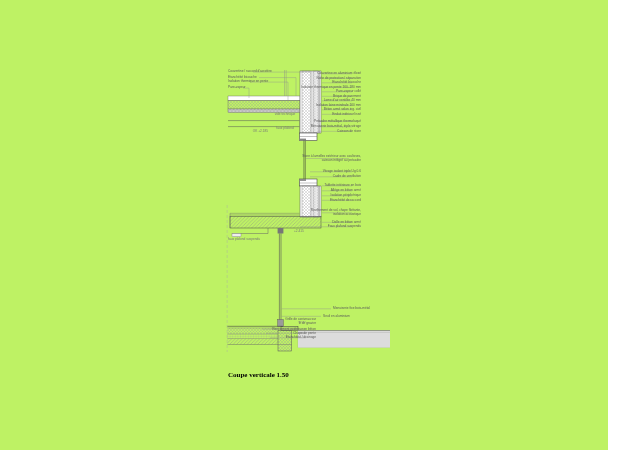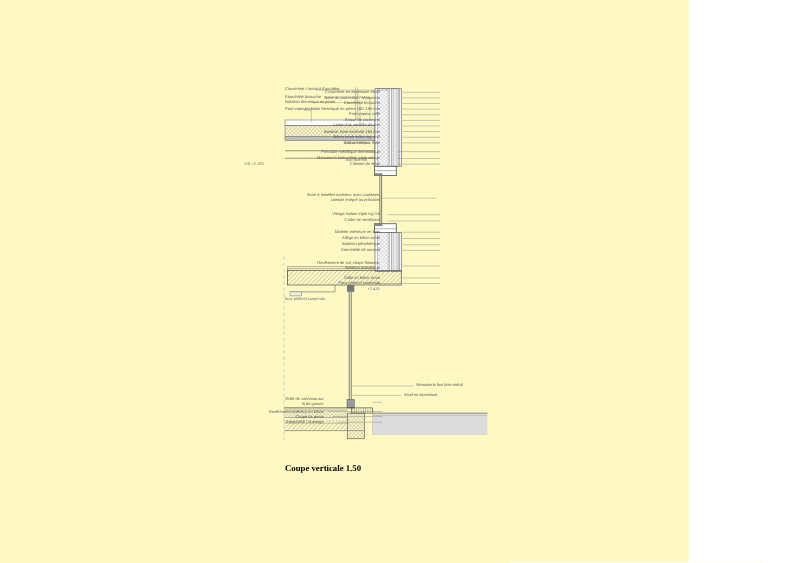--- a/index.html
+++ b/index.html
@@ -1,16 +1,16 @@
 <!DOCTYPE html>
 <html><head>
 <meta charset="utf-8">
 <style>
   html,body{margin:0;padding:0;background:#fff;}
-  .page{position:relative;width:551px;height:450px;background:#fef9c3;overflow:hidden;
+  .page{position:relative;width:608px;height:450px;background:#bef264;overflow:hidden;
         font-family:"Liberation Sans",sans-serif;}
   .draw{position:absolute;left:0;top:0;}
   .lbl{position:absolute;font-size:3.2px;line-height:1.15;color:#5a5a5a;
        white-space:pre-line;letter-spacing:0;}
   .lbl.r{text-align:right;}
   .lbl.c{text-align:center;}
   .micro{color:#787878;}
   .title{position:absolute;font-family:"Liberation Serif",serif;font-weight:bold;
          font-size:7px;color:#000;}
 </style>

